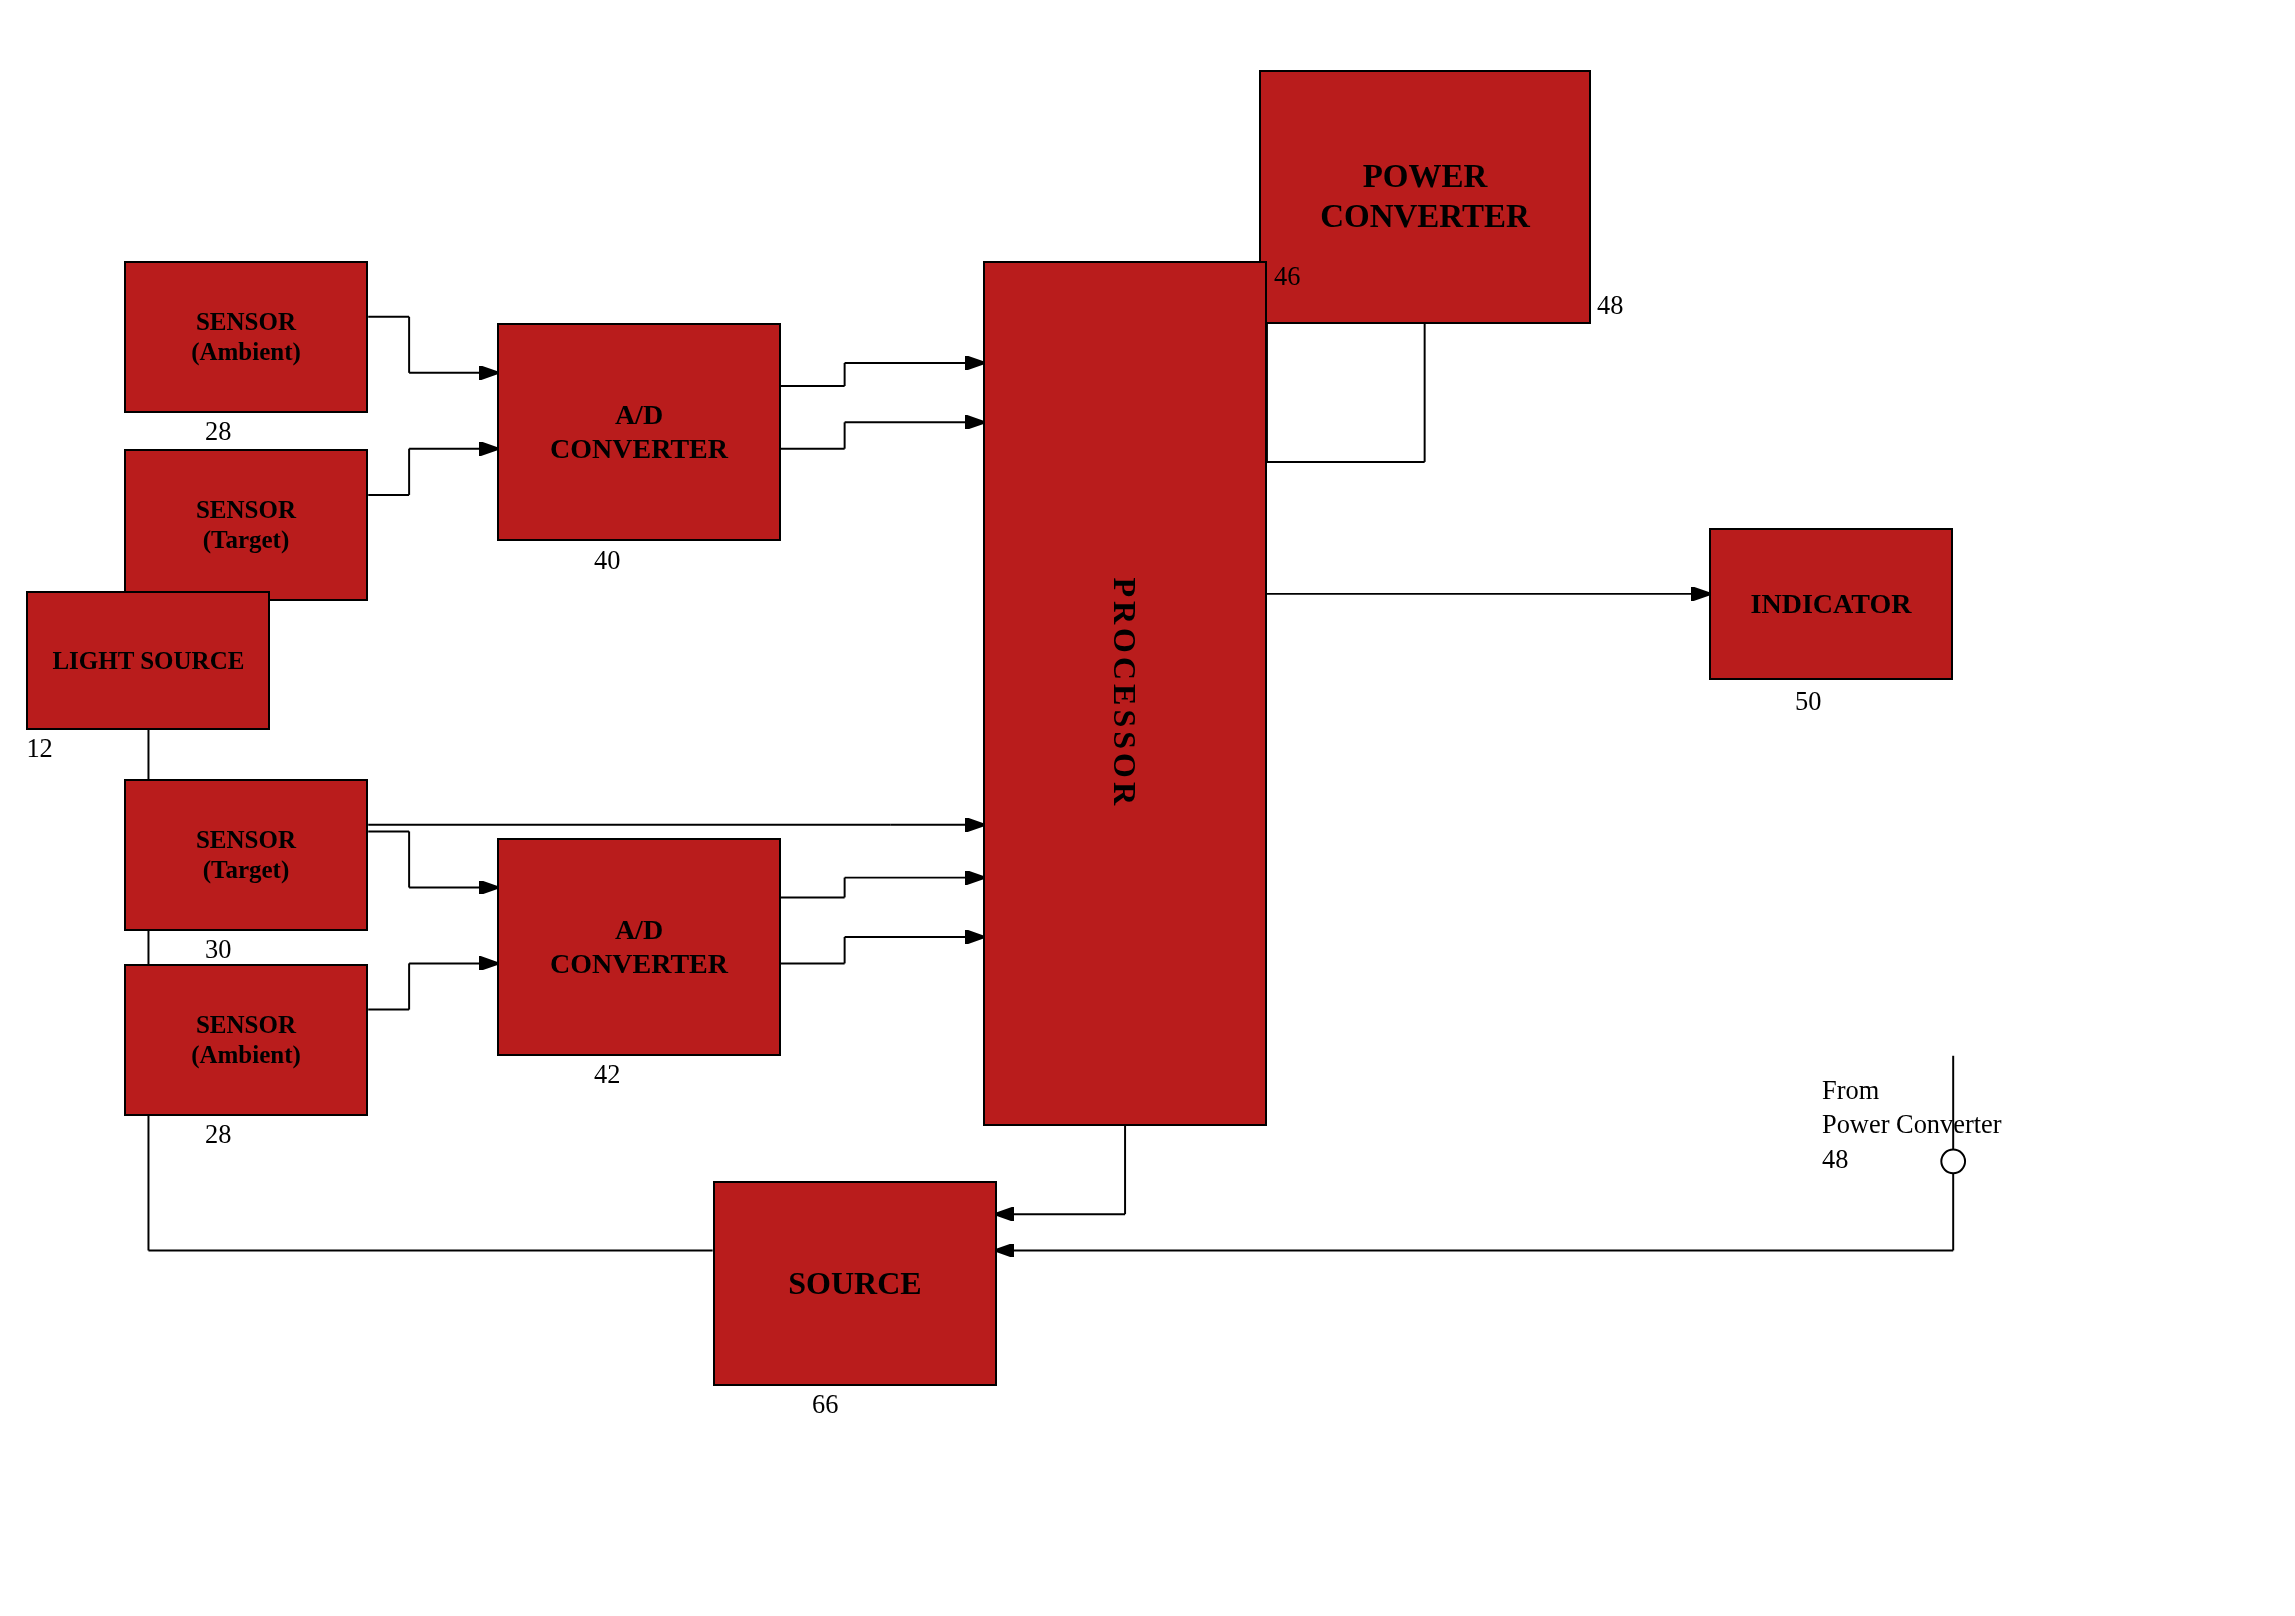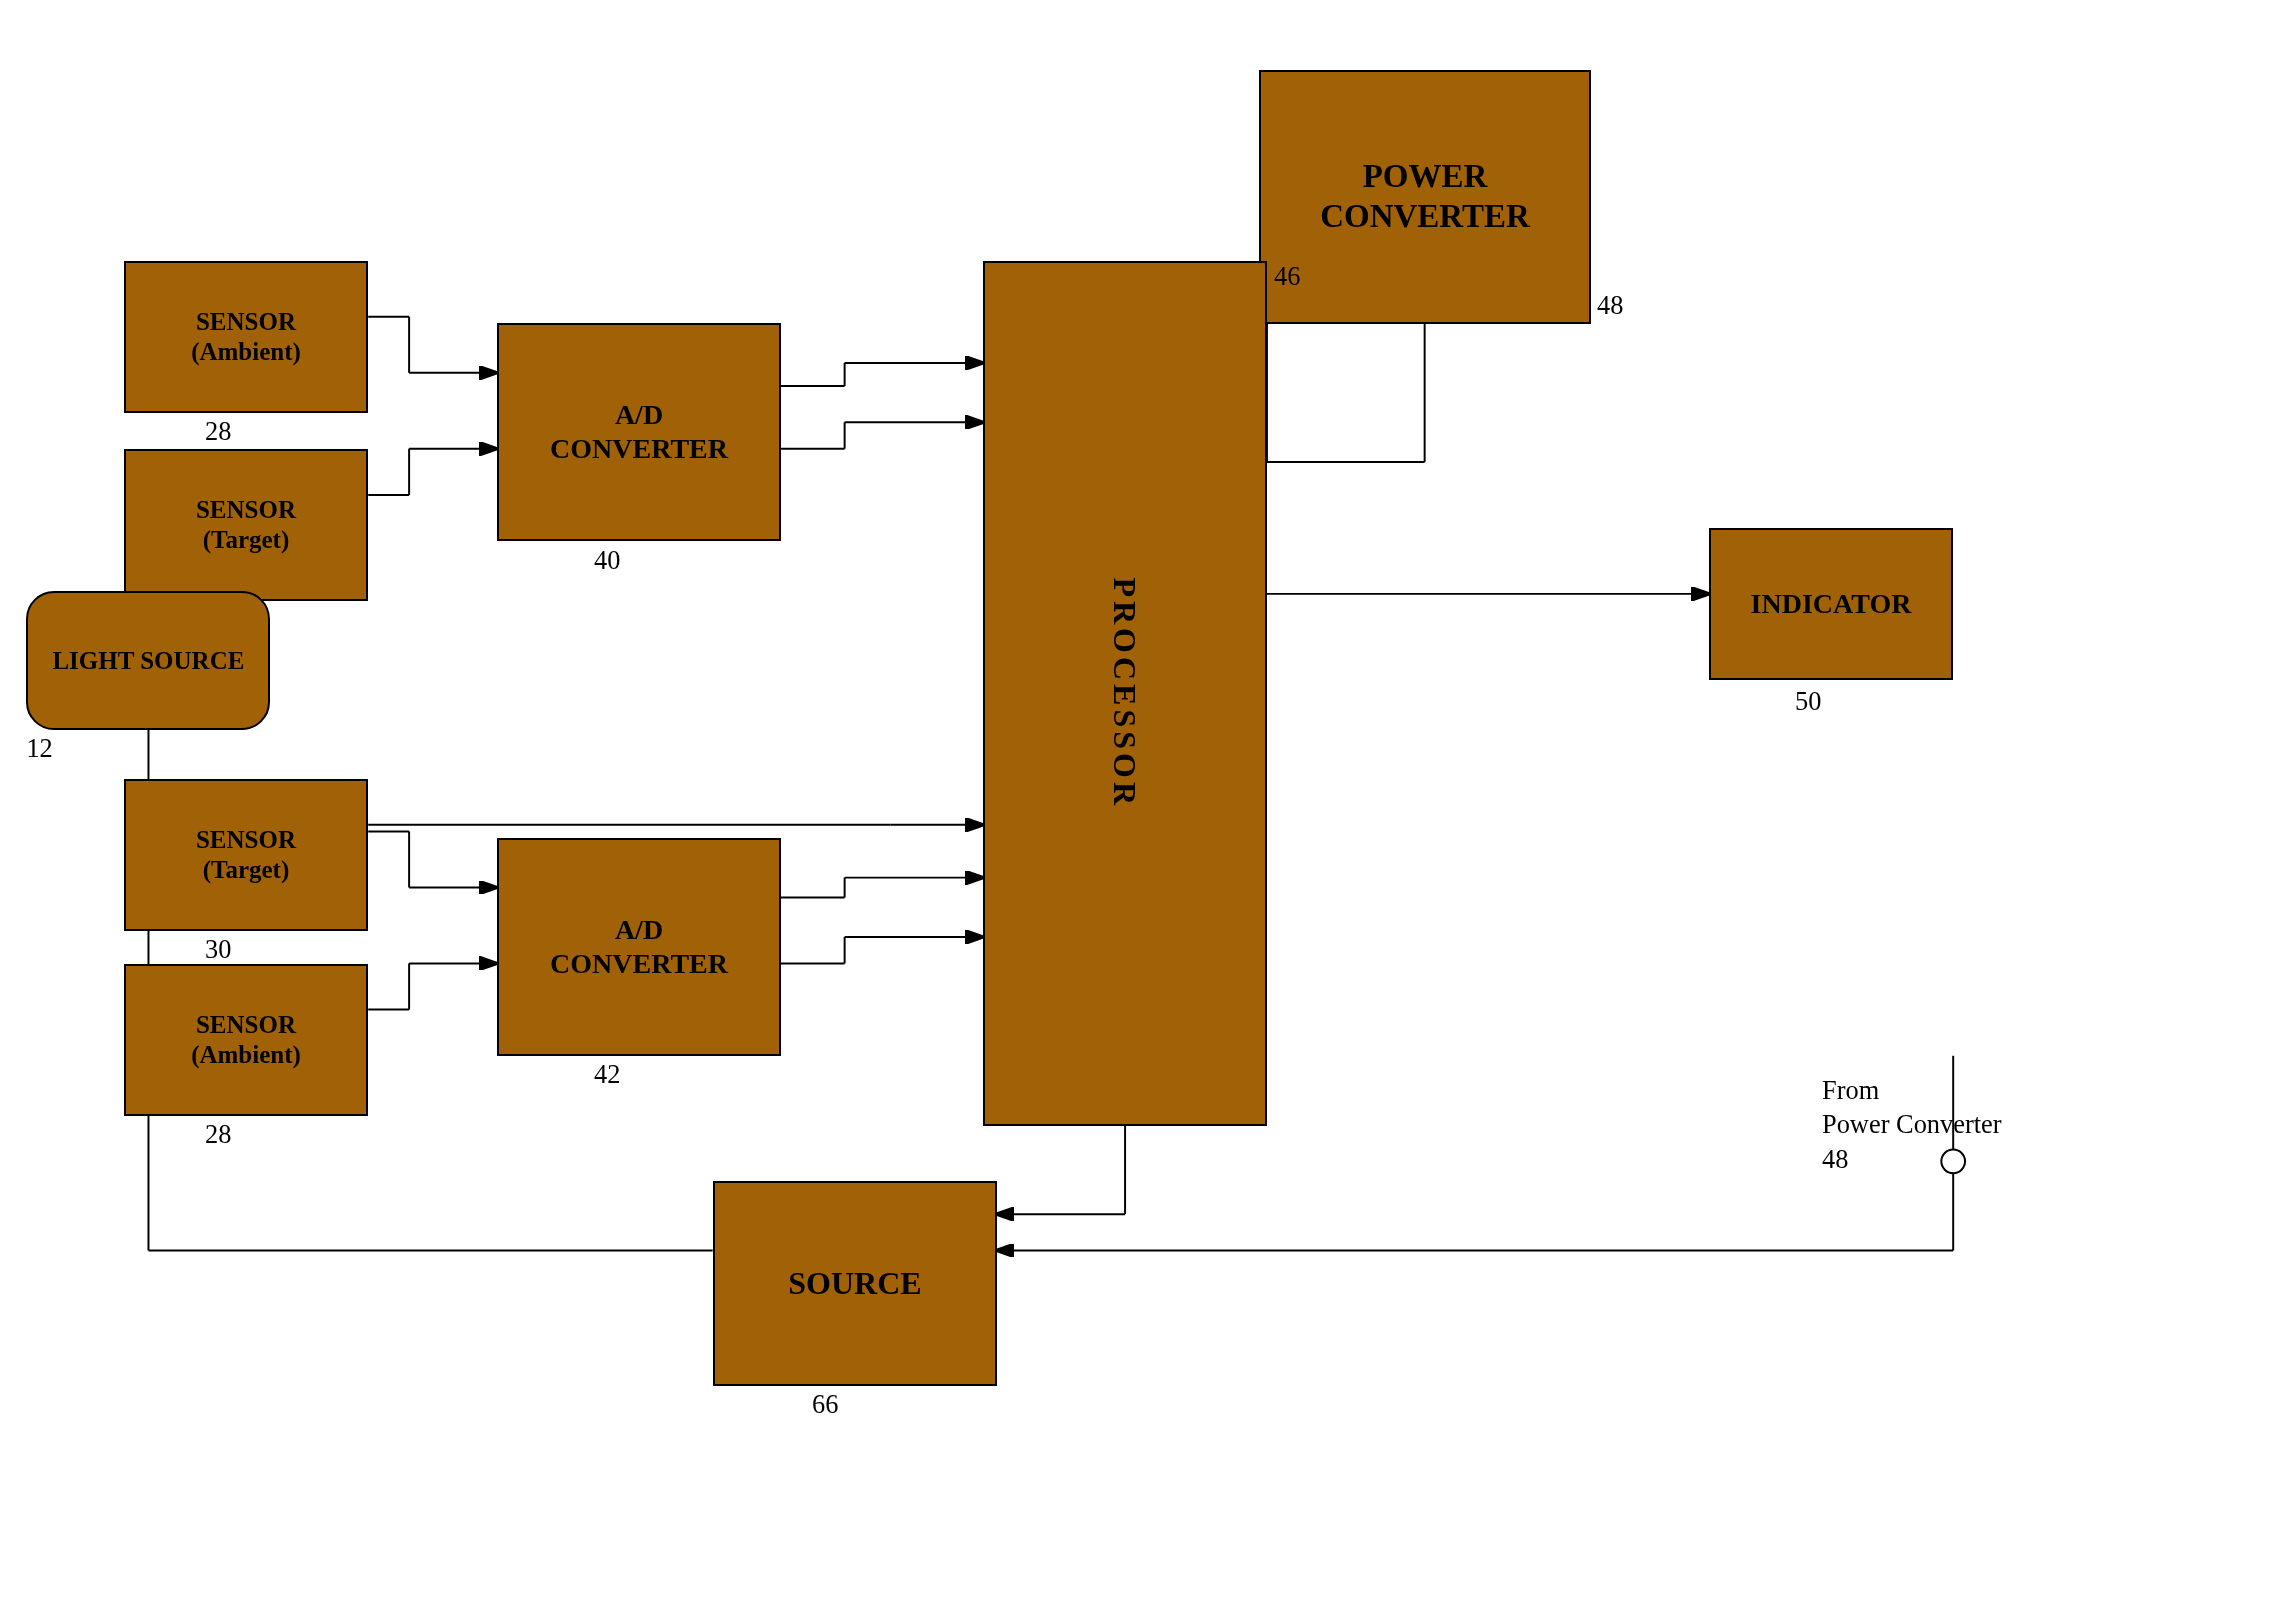--- a/index.html
+++ b/index.html
@@ -13,21 +13,21 @@
     }
     .diagram {
       position: absolute;
       top: 0; left: 0;
       width: 100%;
       height: 100%;
     }
     .block {
       position: absolute;
       border: 2px solid #000;
-      background: #a16207;
+      background: #b91c1c;
       display: flex;
       flex-direction: column;
       align-items: center;
       justify-content: center;
       text-align: center;
       font-size: 28px;
       font-weight: bold;
       line-height: 1.2;
     }
     .label {
@@ -142,21 +142,21 @@
   <div class="block" style="left:497px; top:323px; width:284px; height:218px; font-size:28px;">
     <span>A/D<br>CONVERTER</span>
   </div>
   <span class="label" style="left:594px; top:545px;">40</span>
 
   <div class="block" style="left:983px; top:261px; width:284px; height:865px; font-size:32px; writing-mode: vertical-rl; transform: rotate(180deg); letter-spacing:2.6px;">
     <span style="writing-mode:vertical-rl; transform:rotate(180deg); letter-spacing:4px;">PROCESSOR</span>
   </div>
   <span class="label" style="left:1274px; top:261px;">46</span>
 
-  <div class="block" style="left:26.4px; top:591px; width:244px; height:139px; font-size:25px;border-radius:28px;">
+  <div class="block" style="left:26.4px; top:591px; width:244px; height:139px; font-size:25px;">
     <span>LIGHT SOURCE</span>
   </div>
   <span class="label" style="left:26.4px; top:733px;">12</span>
 
   <div class="block" style="left:124px; top:779px; width:244px; height:152px; font-size:25px;">
     <span>SENSOR<br>(Target)</span>
   </div>
   <span class="label" style="left:205px; top:934px;">30</span>
 
   <div class="block" style="left:124px; top:964px; width:244px; height:152px; font-size:25px;">

